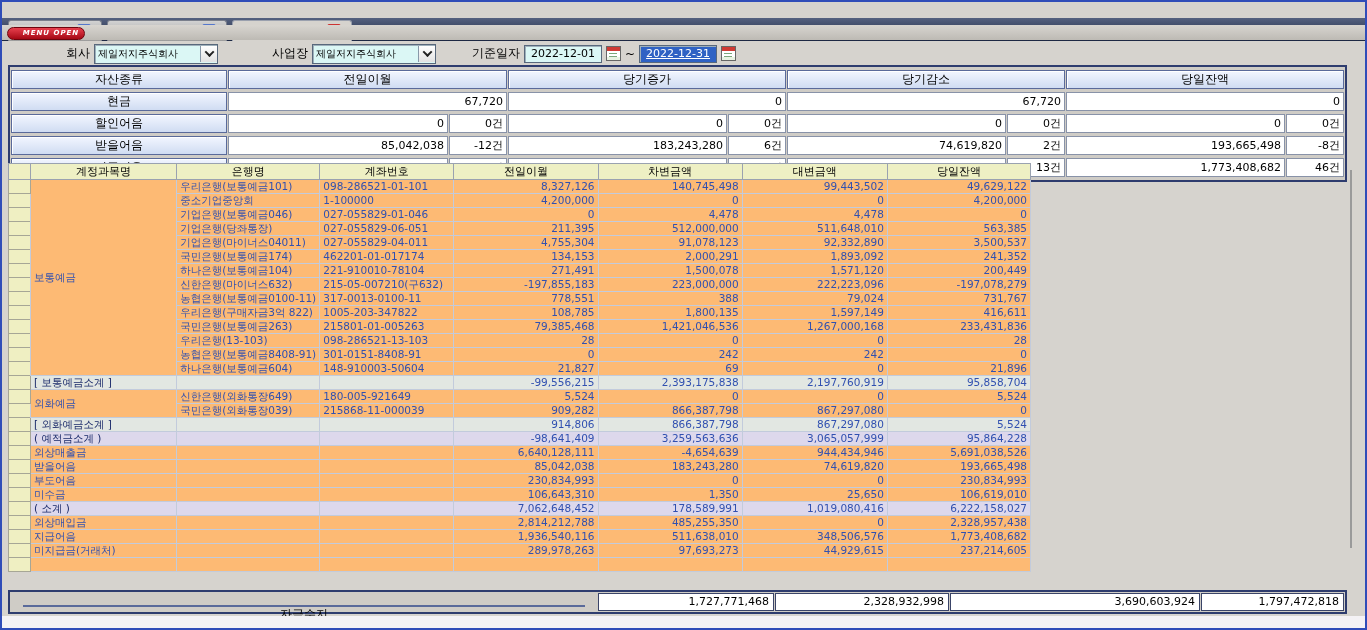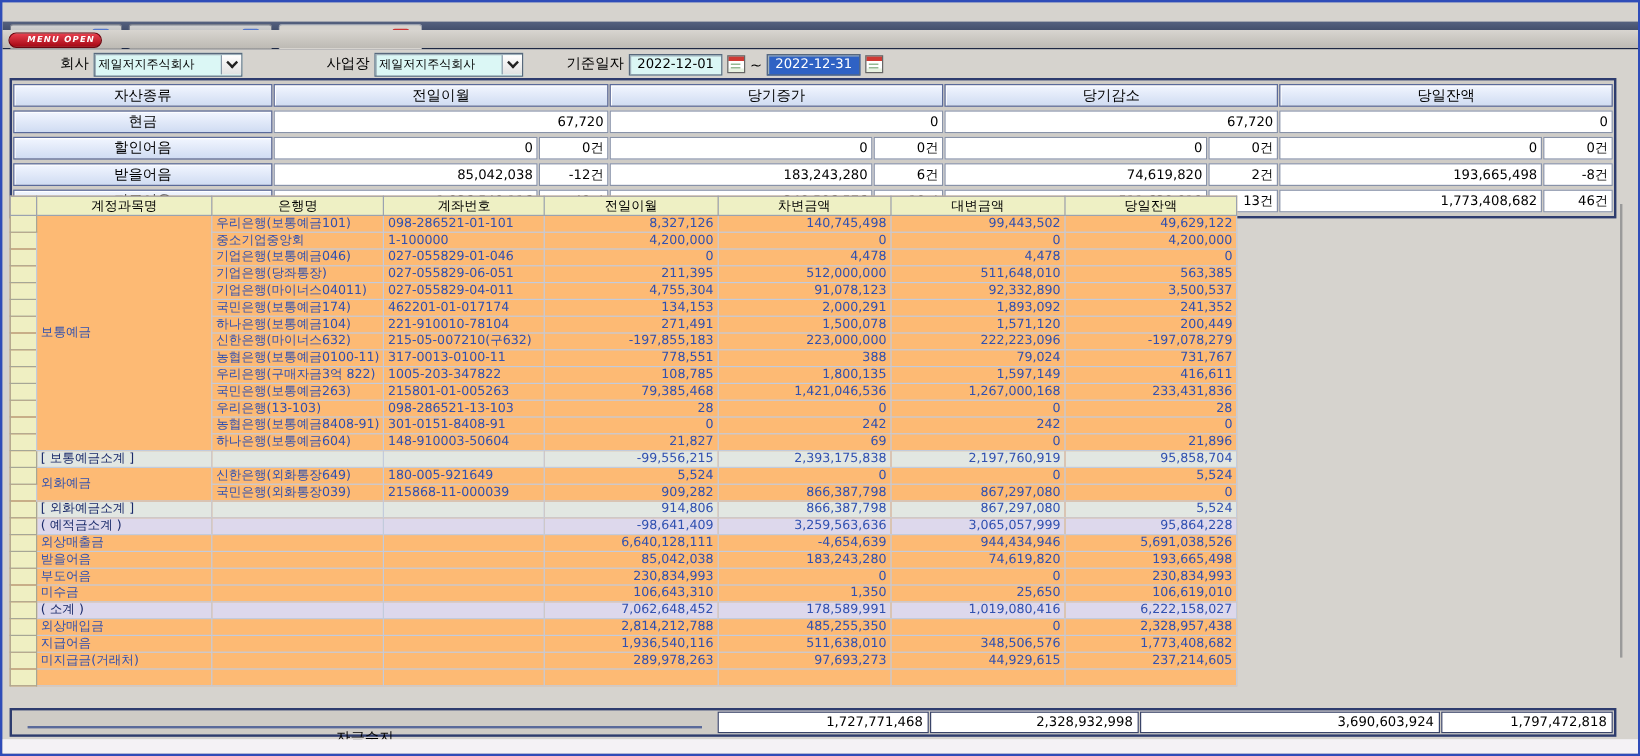--- a/index.html
+++ b/index.html
@@ -17,21 +17,21 @@
   .menu-open{position:absolute;left:5px;top:2px;width:66px;height:11px;background:linear-gradient(180deg,#e8404e,#a50814);border:1px solid #6e040e;border-radius:7px;color:#fff;font-size:7px;font-weight:bold;font-style:italic;text-align:center;line-height:11px;letter-spacing:1px;padding-left:10px;}
   
   .filterbar{position:absolute;left:0;top:40px;width:100%;height:24px;}
   .fgroup{position:absolute;top:2px;display:flex;align-items:center;gap:4px;height:19px;}
   .flabel{font-size:12px;color:#000;}
   .select{display:flex;width:122px;height:18px;background:#dbf7f5;border:1px solid #58687c;box-shadow:inset 1px 1px 0 #9fb0ba;align-items:center;}
   .sel-text{flex:1;font-size:10px;color:#000;padding-left:3px;white-space:nowrap;overflow:hidden;}
   .sel-btn{width:16px;height:16px;background:linear-gradient(180deg,#ffffff,#e2e2e2);border-left:1px solid #8898a8;display:flex;align-items:center;justify-content:center;}
   .chev{width:5px;height:5px;border-right:2px solid #222;border-bottom:2px solid #222;transform:rotate(45deg) translate(-1px,-1px);}
   .datebox{width:76px;height:16px;background:#dbf7f5;border:1px solid #58687c;box-shadow:inset 1px 1px 0 #9fb0ba;font-size:11px;color:#000;text-align:center;line-height:16px;}
-  .datebox.selected{background:#2f62c4;color:#fff;}
+  .datebox.selected{background:#2f62c4;color:#fff;text-decoration:underline;}
   .calicon{width:13px;height:13px;border:1px solid #666;background:linear-gradient(180deg,#cf3a34 0 4px,#ffffff 4px);box-shadow:inset 0 -3px 0 #e8f2e2;position:relative;}
   .calicon::after{content:"";position:absolute;left:2px;top:6px;width:8px;height:1px;background:#7ba77b;box-shadow:0 3px 0 #7ba77b;}
   .tilde{font-size:12px;color:#000;}
   
   .summary{position:absolute;left:6px;top:63px;width:1339px;border-collapse:separate;border-spacing:1px 3px;border:2px solid #2e3c6e;background:#cfccc6;table-layout:fixed;}
   .summary th,.summary td{height:15px;font-size:11px;font-weight:normal;padding:0 3px;overflow:hidden;white-space:nowrap;}
   .summary th{background:linear-gradient(180deg,#f2f6ff,#d0dcf2);border:1px solid #5a6a9a;box-shadow:inset 1px 1px 0 #ffffff;color:#000;font-size:12px;}
   .summary td{background:#fff;border:1px solid #8892a8;color:#000;text-align:right;}
   .summary td.cnt{text-align:right;}
   
@@ -73,21 +73,21 @@
       <span>자금일보조회</span>
       <span class="tab-close red">×</span>
     </div>
   </div>
 
   <div class="menustrip">
     <div class="menu-open">MENU OPEN</div>
   </div>
 
   <div class="filterbar">
-    <div class="fgroup" style="left:48px;">
+    <div class="fgroup" style="left:64px;">
       <span class="flabel">회사</span>
       <div class="select">
         <span class="sel-text">제일저지주식회사</span>
         <span class="sel-btn">
             <i class="chev"></i>
           </span>
       </div>
     </div>
     <div class="fgroup" style="left:270px;">
       <span class="flabel">사업장</span>

